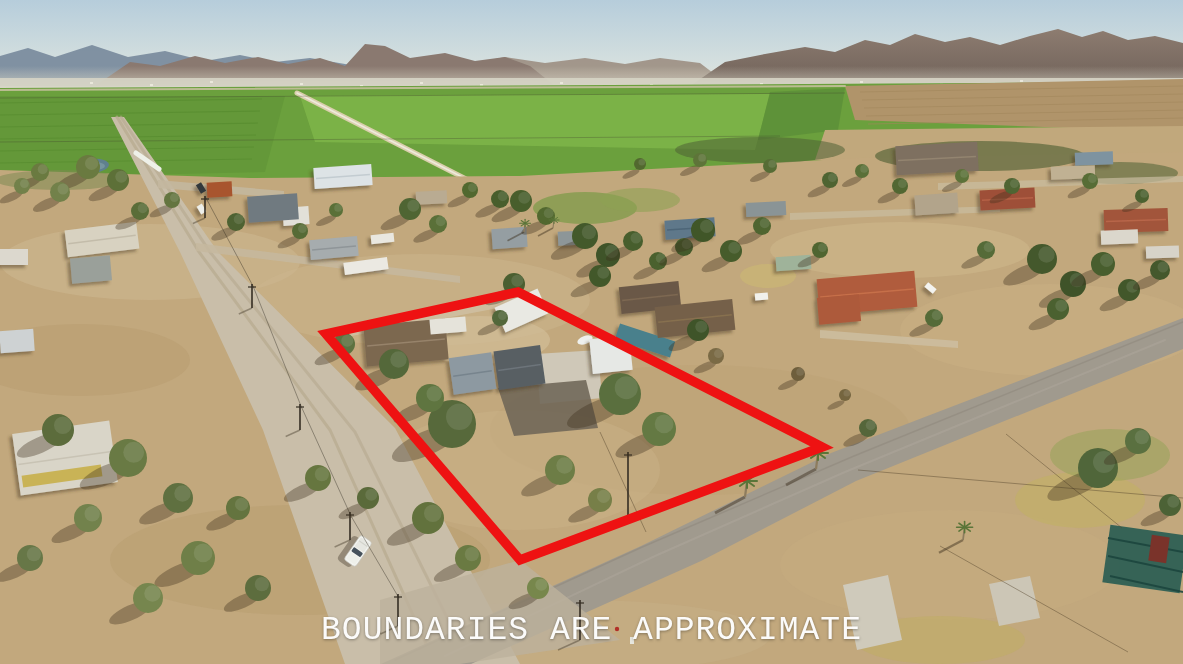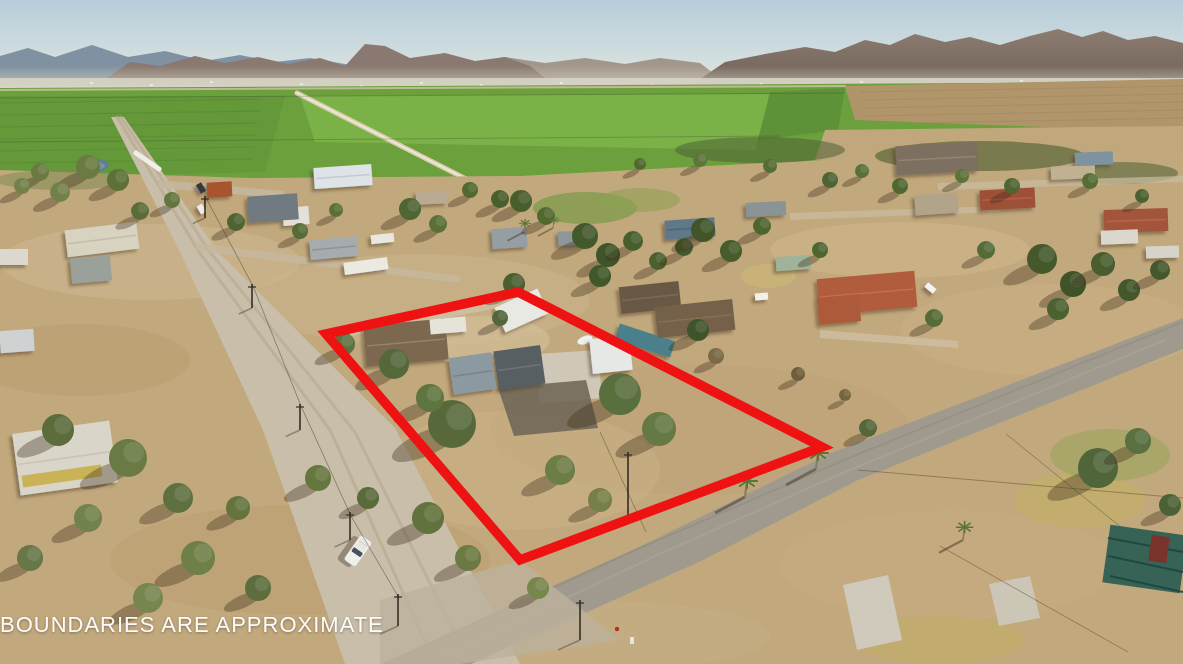--- a/index.html
+++ b/index.html
@@ -1,22 +1,22 @@
 <!DOCTYPE html>
 <html><head>
 <meta charset="utf-8">
 <style>
   html,body{margin:0;padding:0;background:#222;}
   #stage{position:relative;width:1183px;height:664px;overflow:hidden;
          font-family:"Liberation Sans",sans-serif;background:#c2a87d;}
   #scene-svg{position:absolute;left:0;top:0;width:1183px;height:664px;display:block;}
-  .caption{position:absolute;left:0;right:0;top:612px;
-           font-size:22px;font-weight:400;letter-spacing:1px;
+  .caption{position:absolute;left:0;right:0;top:612px;text-align:center;
+           font-size:33px;font-weight:400;letter-spacing:1px;
            color:rgba(255,255,255,0.96);text-shadow:0 1px 3px rgba(0,0,0,0.35);
-           white-space:nowrap;pointer-events:none;}
+           white-space:nowrap;pointer-events:none;font-family:Liberation Mono, monospace;}
 </style>
 </head>
 <body>
 
 <div id="stage">
   <svg id="scene-svg" viewBox="0 0 1183 664">
       <defs>
         <linearGradient id="g_sky" x1="0" y1="0" x2="0" y2="1">
           <stop offset="0" stop-color="#b6cddb" stop-opacity="1"></stop>
           <stop offset="0.75" stop-color="#d9e2df" stop-opacity="1"></stop>

